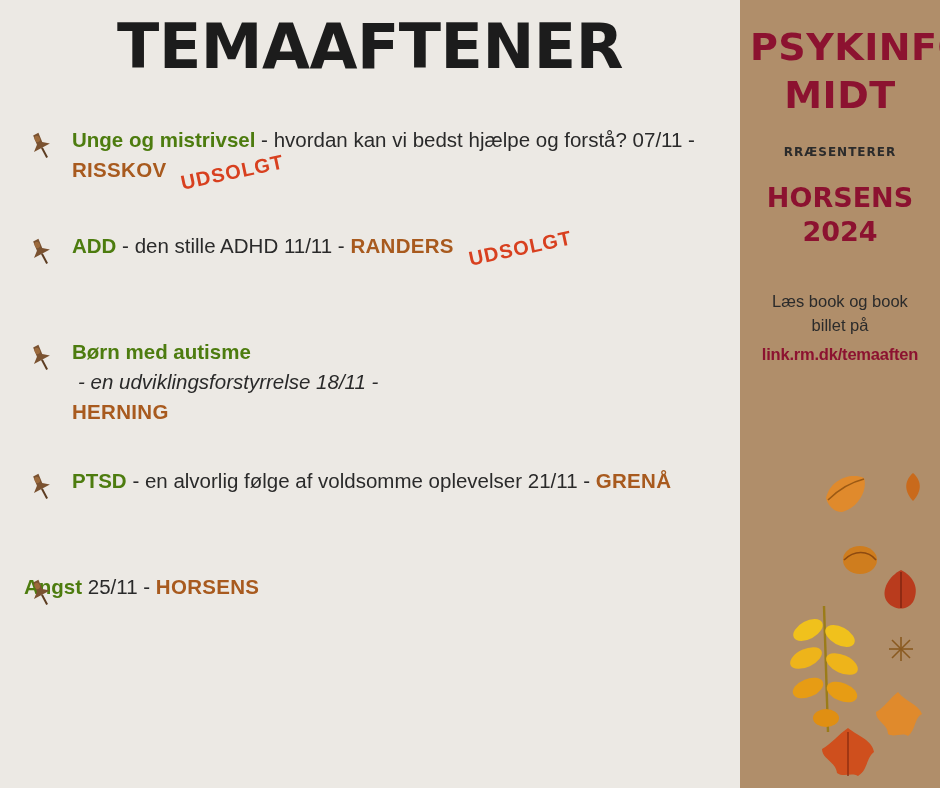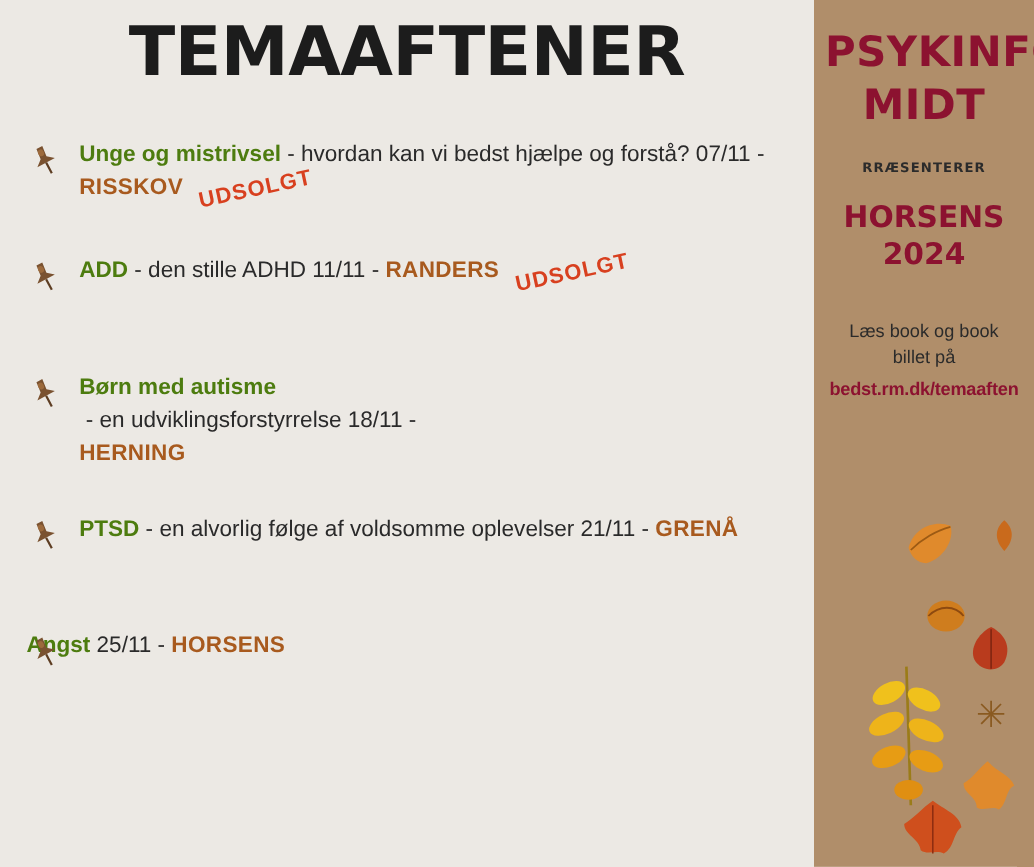--- a/index.html
+++ b/index.html
@@ -78,21 +78,21 @@
     color: #d8401f;
     font-weight: bold;
     font-size: 20px;
     letter-spacing: 1px;
     transform: rotate(-12deg);
     margin-left: 14px;
     vertical-align: -2px;
   }
   
   .e1 { margin-top: 6px; }
-  .e3 .second-line { display: block; padding-left: 6px; }
+  .e3 .second-line { display: block; padding-left: 6px; font-style: italic; }
 
   
   .sidebar {
     position: relative;
     width: 200px;
     height: 788px;
     background: #b08e6a;
     box-sizing: border-box;
     padding: 18px 10px 0 10px;
     text-align: center;
@@ -248,21 +248,21 @@
     <div class="presents">RRÆSENTERER</div>
 
     <div class="month">
       <div>HORSENS</div>
       <div>2024</div>
     </div>
 
     <div class="book-text">
       <div>Læs book og book</div>
       <div>billet på</div>
-      <a class="book-link" href="#">bedst.rm.dk/temaaften</a>
+      <a class="book-link" href="#">link.rm.dk/temaaften</a>
     </div>
 
     <div class="leaves">
       <svg class="leaf" style="left:80px; top:30px;" width="52" height="46" viewBox="0 0 52 46">
         <path d="M6 28 C10 10 30 2 44 8 C48 20 38 38 22 42 C14 42 8 36 6 28 Z" fill="#e08a2c"></path>
         <path d="M8 30 C18 20 32 12 44 9" stroke="#9c5a14" stroke-width="1.6" fill="none"></path>
       </svg>
       <svg class="leaf" style="left:160px; top:32px;" width="26" height="30" viewBox="0 0 26 30">
         <path d="M13 1 C21 8 23 18 13 29 C3 18 5 8 13 1 Z" fill="#c96a1c"></path>
       </svg>

